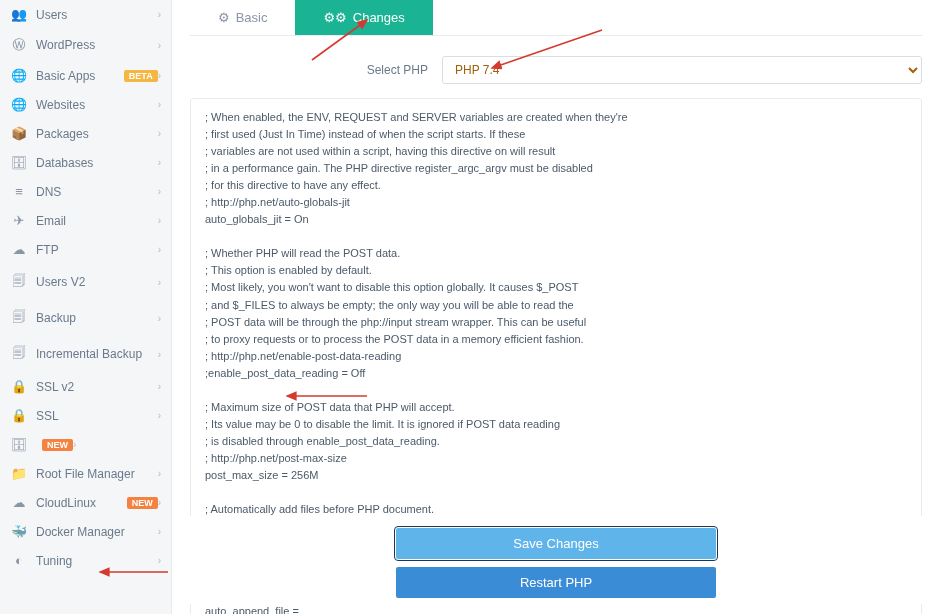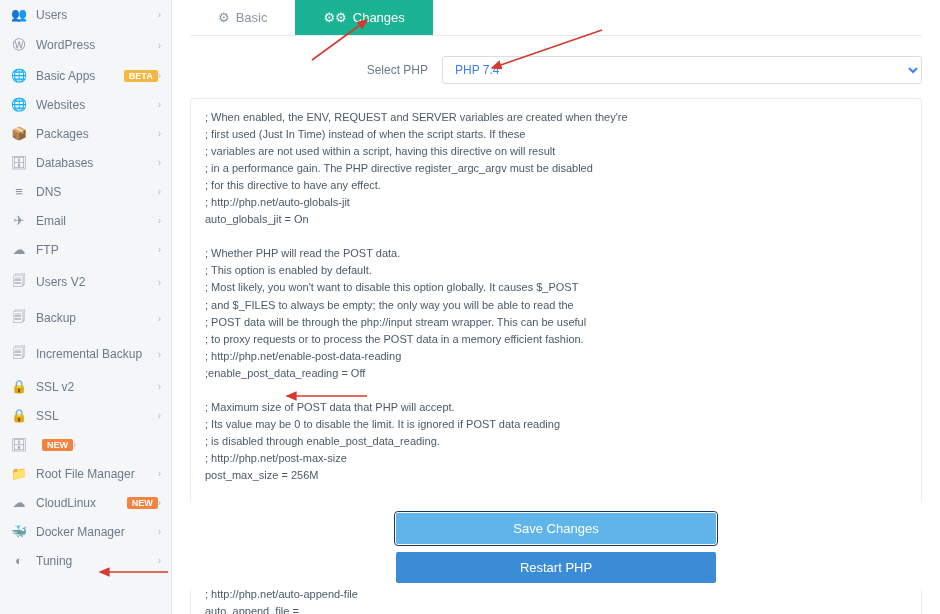--- a/index.html
+++ b/index.html
@@ -14,23 +14,23 @@
 .badge-beta{background:#f5b642}
 .badge-new{background:#f48342}
 .sb-section{padding:8px 10px 4px;color:#9aa3b0;font-size:10px;letter-spacing:.5px;font-weight:600}
 .main{flex:1;padding:0 18px 10px 18px;overflow-y:auto;position:relative}
 .tabs{display:flex;height:36px;border-bottom:1px solid #e8ebef;margin-bottom:14px}
 .tab{display:flex;align-items:center;padding:0 28px;font-size:13px;cursor:pointer;color:#8a95a5}
 .tab.active{background:#1ab394;color:#fff}
 .tab-icon{margin-right:6px;font-size:13px}
 .select-row{display:flex;align-items:center;justify-content:flex-end;padding:6px 0 14px}
 .select-label{font-size:12px;color:#6a7a8c;margin-right:14px;font-weight:400}
-.sel{flex:0 0 480px;height:28px;border:1px solid #d9dee5;border-radius:3px;font-size:12px;padding:0 8px;color:#3b82f6;background:#fff;outline:none}
+.sel{flex:0 0 480px;height:28px;border:1px solid #d9dee5;border-radius:3px;font-size:12px;padding:0 8px;color:#a16207;background:#fff;outline:none}
 .codebox{border:1px solid #e8ebef;border-radius:3px;padding:10px 14px;font-size:11px;line-height:1.55;color:#4a5a6a;white-space:pre-wrap;font-family:-apple-system,Arial,sans-serif;min-height:380px}
-.btns{position:sticky;bottom:15px;background:#fff;padding:12px 0 6px;display:flex;flex-direction:column;gap:8px;align-items:center}
+.btns{position:sticky;bottom:0;background:#fff;padding:12px 0 6px;display:flex;flex-direction:column;gap:8px;align-items:center}
 .btn{width:320px;padding:8px 0;font-size:13px;color:#fff;border-radius:2px;text-align:center;cursor:pointer;border:none}
 .btn-save{background:#5fb4ea;outline:1.5px solid #1a3a5a;outline-offset:1px}
 .btn-restart{background:#3a8cd6}
 svg.annot{position:absolute;top:0;left:0;pointer-events:none}
 </style>
 </head>
 <body>
 
 <div class="sidebar">
   <div id="sb-main">

